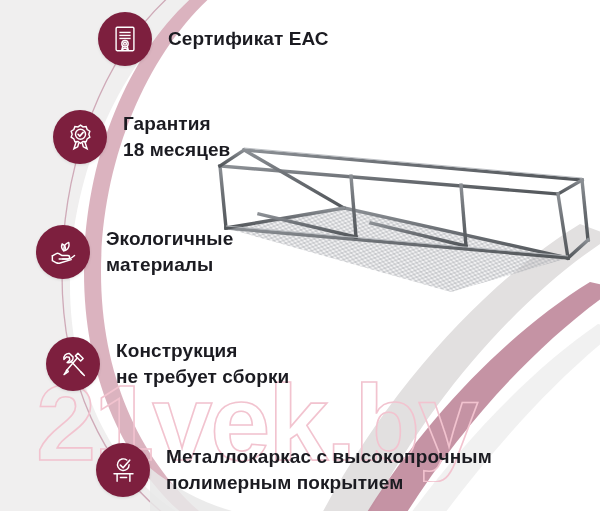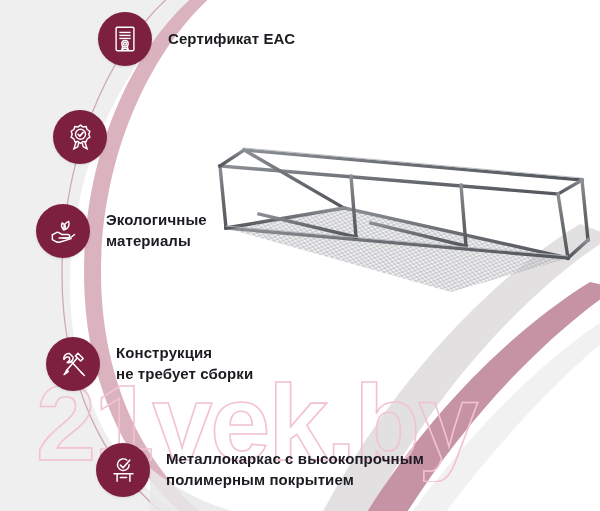--- a/index.html
+++ b/index.html
@@ -56,31 +56,31 @@
     background: #7d1f3e;
     flex: 0 0 54px;
     display: flex;
     align-items: center;
     justify-content: center;
     box-shadow: 0 1px 3px rgba(0,0,0,0.10);
   }
   .badge svg { display: block; }
   .feature-label {
     margin-left: 16px;
-    font-size: 15px;
+    font-size: 19px;
     line-height: 1.38;
     color: #1b1b21;
     font-weight: 600;
     white-space: pre-line;
     letter-spacing: 0.1px;
   }
 
   #feat-0 { left: 98px;  top: 12px;  }
   #feat-1 { left: 53px;  top: 110px; }
-  #feat-2 { left: 36px;  top: 204px; }
+  #feat-2 { left: 36px;  top: 225px; }
   #feat-3 { left: 46px;  top: 337px; }
   #feat-4 { left: 96px;  top: 443px; justify-content: space-between; }
 
   
   #product {
     position: absolute;
     left: 196px;
     top: 132px;
     width: 400px;
     height: 180px;
@@ -203,20 +203,22 @@
         <path d="M16 3.2 L18.6 5.1 L21.8 4.8 L22.9 7.8 L25.6 9.5 L24.6 12.6
                  L25.6 15.6 L22.9 17.4 L21.8 20.4 L18.6 20.1 L16 22
                  L13.4 20.1 L10.2 20.4 L9.1 17.4 L6.4 15.6 L7.4 12.6
                  L6.4 9.5 L9.1 7.8 L10.2 4.8 L13.4 5.1 Z"></path>
         <circle cx="16" cy="12.6" r="5.2"></circle>
         <path d="M13.5 12.7 L15.3 14.6 L18.7 10.7" stroke-width="1.7" stroke-linecap="round" stroke-linejoin="round"></path>
         <path d="M11.6 20.2 L9.2 27.6 L13.1 25.6 L14.3 21.4"></path>
         <path d="M20.4 20.2 L22.8 27.6 L18.9 25.6 L17.7 21.4"></path>
       </svg>
     </div>
+    <div class="feature-label">Гарантия
+18 месяцев</div>
   </div>
 
   <div class="feature" id="feat-2">
     <div class="badge">
       <svg width="31" height="31" viewBox="0 0 32 32" fill="none" stroke="#ffffff" stroke-width="1.5" stroke-linecap="round" stroke-linejoin="round">
         <path d="M16.4 12.6 C16.4 9.6 18.4 6.6 21.4 5.6 C22.2 9 21.1 12.2 18.6 13.6
                  C17.8 14.1 17 14.3 16.4 14.3 Z"></path>
         <path d="M16.2 14.3 C14.4 12.6 13.6 9.6 14.6 7.1 C17.3 8.4 18.4 11 17.6 13.4"></path>
         <path d="M4.5 19.4 L8.6 17.1 C9.4 16.6 10.4 16.6 11.2 17.1 L14.6 19.2
                  L20.3 19.2 C21.4 19.2 22.3 20 22.3 21 C22.3 22 21.4 22.8 20.3 22.8

